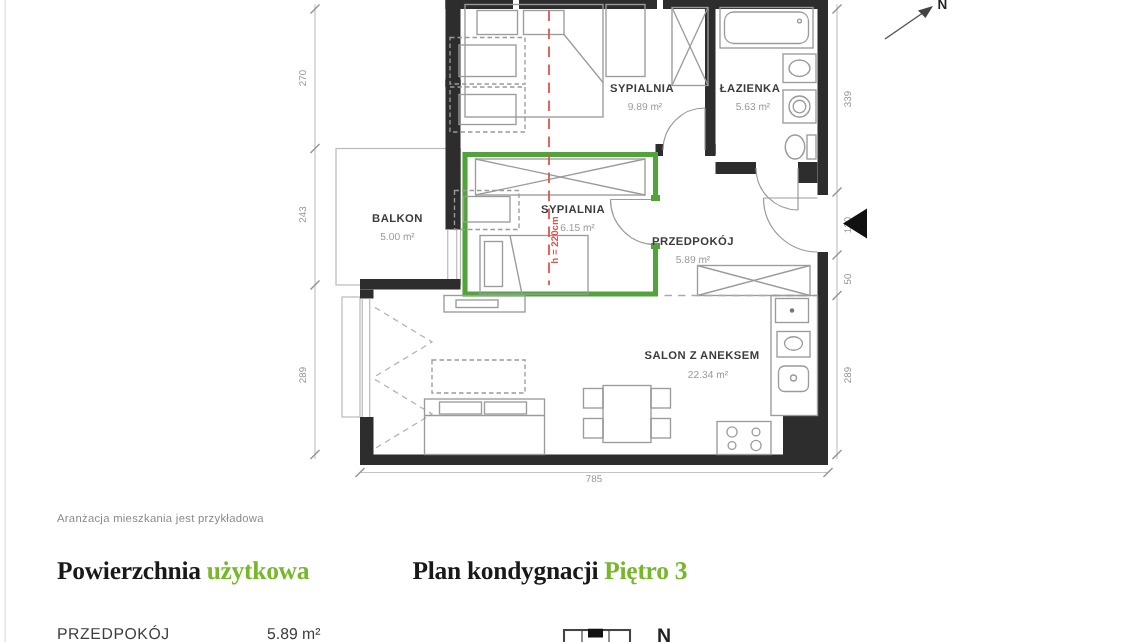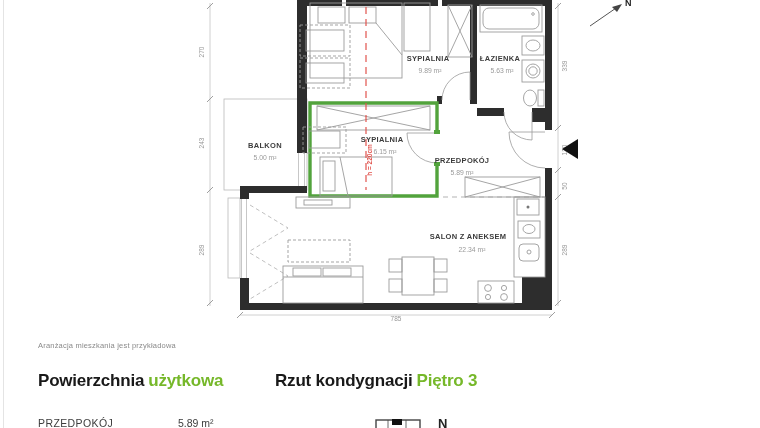--- a/index.html
+++ b/index.html
@@ -3,21 +3,21 @@
 <meta charset="utf-8">
 <style>
   html,body{margin:0;padding:0;background:#fff;}
   .canvas{
     position:relative;width:760px;height:428px;background:#ffffff;
     overflow:hidden;font-family:"Liberation Sans",sans-serif;
   }
   .page-divider{position:absolute;left:3px;top:0;width:1px;height:428px;background:#e4e4e4;}
   .plan-svg{position:absolute;left:192px;top:0;width:460px;height:335px;}
   .note{position:absolute;left:38px;top:341px;font-size:7.5px;color:#8a8a8a;letter-spacing:.2px;text-align:right;}
-  .heading{position:absolute;top:371px;font-size:17px;font-weight:700;color:#191919;letter-spacing:-0.2px;white-space:nowrap;}
+  .heading{position:absolute;top:371px;font-size:17px;font-weight:700;color:#191919;letter-spacing:-0.2px;white-space:nowrap;font-family:Liberation Serif, serif;}
   .heading .green{color:#76b82a;margin-left:4px;}
   .h1{left:38px;} .h2{left:275px;} .h3{left:512px;}
   .trow-room{position:absolute;left:38px;top:417px;font-size:10.5px;color:#3d3d3d;letter-spacing:.4px;white-space:nowrap;}
   .trow-area{position:absolute;left:178px;top:417px;font-size:10.5px;color:#3d3d3d;white-space:nowrap;}
   .mini-icon{position:absolute;left:375px;top:419px;}
   .mini-n{position:absolute;left:438px;top:416px;font-size:13px;font-weight:700;color:#222;}
   
   .wall{fill:#2d2d2d;}
   .furn{fill:none;stroke:#9b9b9b;stroke-width:0.9;}
   .furnd{fill:none;stroke:#9b9b9b;stroke-width:0.9;stroke-dasharray:3 2;}
@@ -208,21 +208,21 @@
     </g>
     <text x="433" y="6" font-size="9" font-weight="700" fill="#222" font-family="Liberation Sans, sans-serif">N</text>
   </svg>
 
   <div class="note">Aranżacja mieszkania jest przykładowa</div>
 
   <div class="heading h1">
     <span>Powierzchnia</span><span class="green">użytkowa</span>
   </div>
   <div class="heading h2">
-    <span>Rzut kondygnacji</span><span class="green">Piętro 3</span>
+    <span>Plan kondygnacji</span><span class="green">Piętro 3</span>
   </div>
 
   <div class="trow-room">PRZEDPOKÓJ</div>
   <div class="trow-area">5.89 m²</div>
 
   <svg class="mini-icon" width="50" height="20" viewBox="0 0 50 20">
     <rect x="1" y="1" width="44" height="16" fill="none" stroke="#444" stroke-width="1.4"></rect>
     <line x1="13" y1="1" x2="13" y2="17" stroke="#444" stroke-width="0.8"></line>
     <line x1="31" y1="1" x2="31" y2="17" stroke="#444" stroke-width="0.8"></line>
     <rect x="17" y="0" width="10" height="6" fill="#111"></rect>

